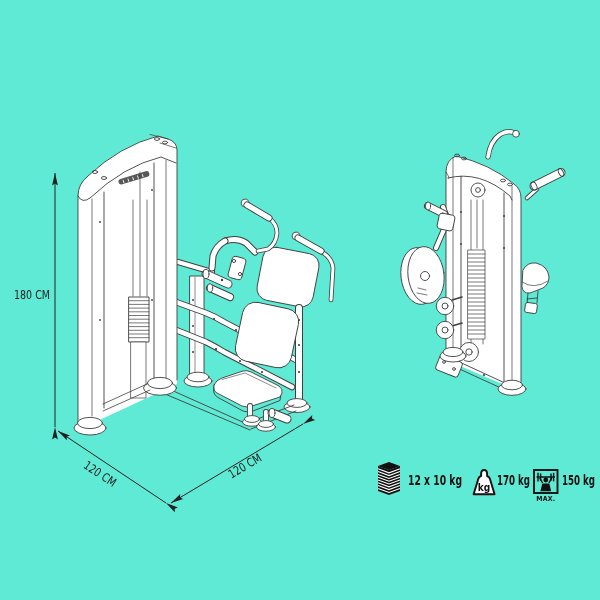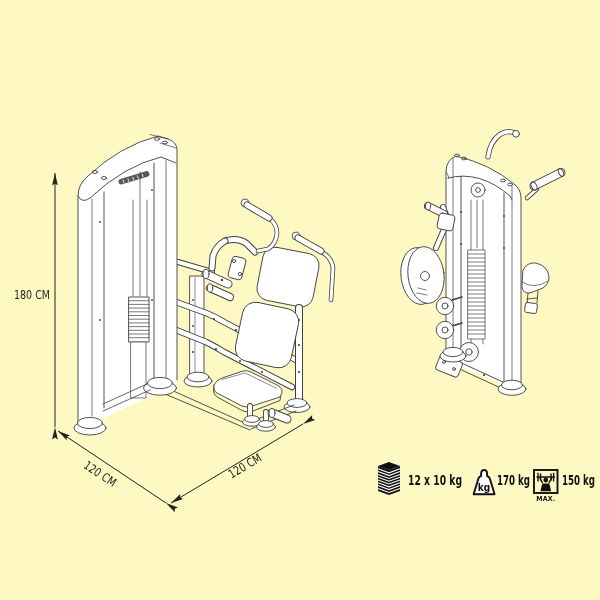--- a/index.html
+++ b/index.html
@@ -1,16 +1,16 @@
 <!DOCTYPE html>
 <html><head>
 <meta charset="utf-8">
 <style>
   html,body{margin:0;padding:0;background:#ffffff;}
-  .page{width:600px;height:600px;position:relative;background:#fef9c3;overflow:hidden;
+  .page{width:600px;height:600px;position:relative;background:#5eead4;overflow:hidden;
         font-family:"DejaVu Sans","Liberation Sans",sans-serif;}
   svg{display:block;}
   text{font-family:"DejaVu Sans","Liberation Sans",sans-serif;}
   .dim-label{font-size:12px;letter-spacing:0px;fill:#1d1d1d;}
   .spec-label{font-size:13.8px;font-weight:700;fill:#101010;}
   .kg-inside{font-size:10.5px;font-weight:700;fill:#101010;}
   .max-caption{font-size:6.8px;font-weight:700;fill:#101010;letter-spacing:0.2px;}
 </style>
 </head>
 <body>

